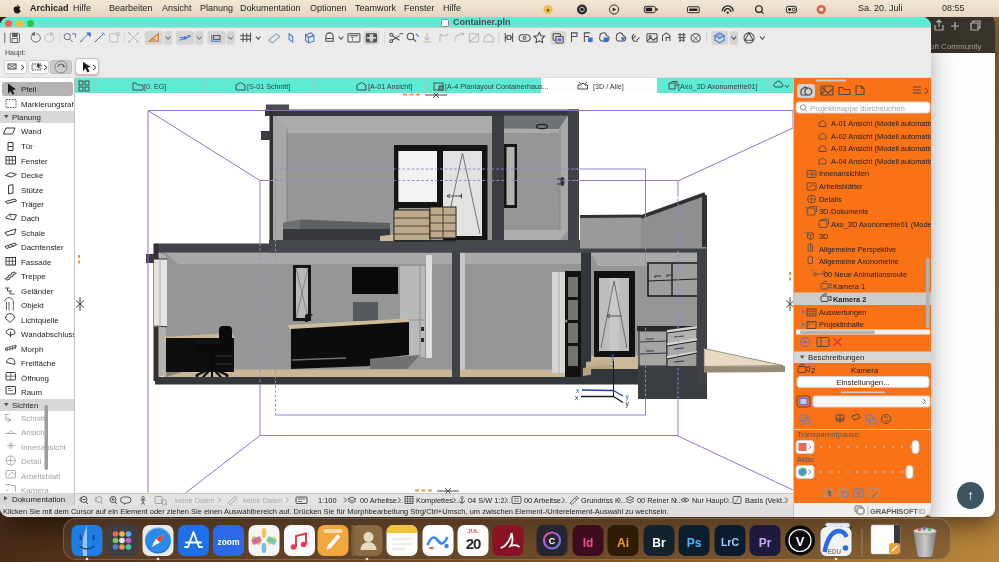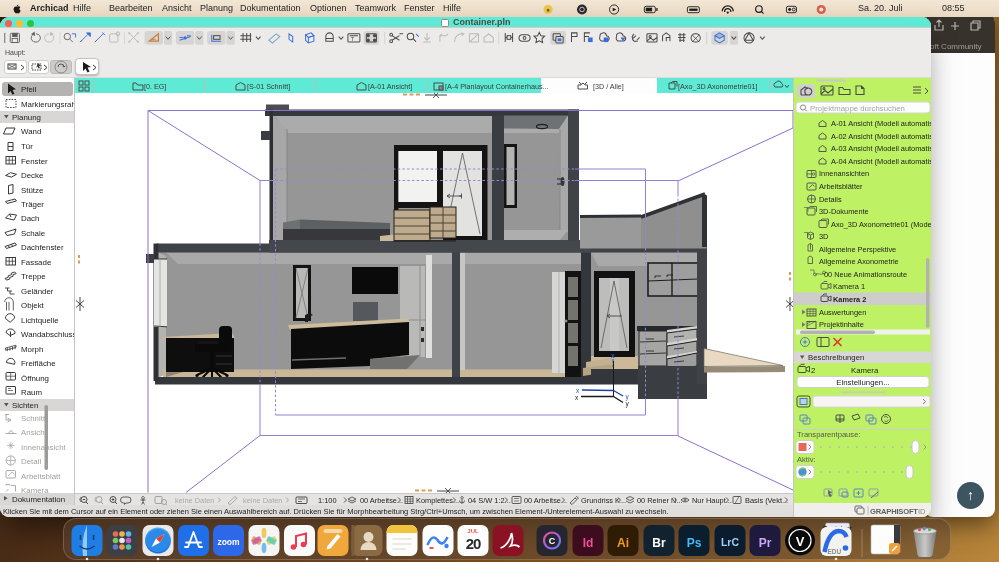--- a/index.html
+++ b/index.html
@@ -22,21 +22,21 @@
     background:#ececeb; border-radius:9px; box-shadow:0 18px 30px -6px rgba(0,0,0,.5); overflow:hidden; }
   
   #titlebar { position:absolute; left:0; top:0; width:100%; height:11px; background:#5eead4; border-bottom:1px solid #d2ccc5;}
   .tl { position:absolute; top:3px; width:7px; height:7px; border-radius:50%; }
   #toolbar { position:absolute; left:0; top:11px; width:100%; height:19px; background:#ecebea; }
   #hauptbar { position:absolute; left:0; top:30px; width:100%; height:31px; background:#ecebea; border-bottom:1px solid #dcdbda;}
   #tabbar { position:absolute; left:0; top:61px; width:100%; height:15px; background:#5eead4; font-size:7.5px; color:#333; }
   #mainrow { position:absolute; left:0; top:76px; width:100%; height:400px; }
   #sidebar { position:absolute; left:0; top:61px; width:75px; height:427px; background:#ffffff; border-right:1px solid #c6c4c3; font-size:8.5px; color:#222; overflow:hidden; z-index:5;}
   #canvas { position:absolute; left:75px; top:0; width:718px; height:400px; background:#fff; }
-  #rpanel { position:absolute; left:793px; top:61px; width:138px; height:439px; background:#bef264; border-left:1px solid #c6c4c3; font-size:8px; color:#222; z-index:5;}
+  #rpanel { position:absolute; left:793px; top:61px; width:138px; height:439px; background:#f97316; border-left:1px solid #c6c4c3; font-size:8px; color:#222; z-index:5;}
   #statusbar { position:absolute; left:0; top:476px; width:100%; height:12px; background:#e6e4e3; border-top:1px solid #c9c7c6; font-size:7.5px; color:#2a2a2a;}
   #infobar { position:absolute; left:0; top:488px; width:100%; height:12px; background:#e0dedd; font-size:7.5px; color:#222; }
 
   
   #dock { position:absolute; left:63px; top:518px; width:888px; height:42px;
     background:rgba(96,70,50,.52); border:1px solid rgba(255,255,255,.18); border-radius:13px; }
 </style>
 </head>
 <body>
 

